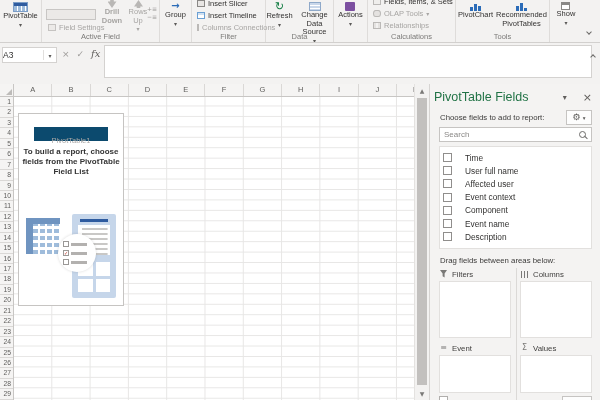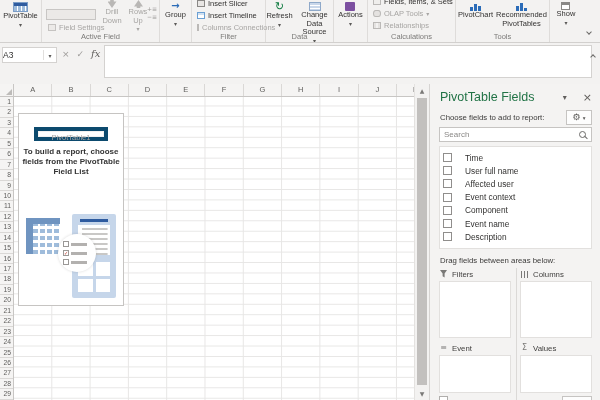--- a/index.html
+++ b/index.html
@@ -51,21 +51,21 @@
   .ic-fis { width:8px; height:7px; border:1px solid #bbb9b7; background:#efeeec; }
   .ic-fieldset { width:8px; height:7px; border:1px solid #c5c3c1; background:#eceae8; }
   .ic-mini-exp { font-size:6px; line-height:5px; color:#9b9997; }
   .chev { display:inline-block; width:4px; height:4px; border-right:1px solid #6b6a68; border-bottom:1px solid #6b6a68; }
   .chev.down { transform:rotate(45deg); }
   .chev.up { transform:rotate(-135deg); }
   
   .g-activefield { width:118px; }
   .af-input { position:absolute; left:4px; top:9px; width:50px; height:11px; background:#ebe9e7; border:1px solid #c8c6c4; }
   .af-settings { position:absolute; left:1px; top:22px; }
-  .af-dd { position:absolute; left:57px; top:0; width:26px; }
+  .af-dd { position:absolute; left:57px; top:0; width:26px;font-weight:bold; }
   .af-du { position:absolute; left:84px; top:0; width:24px; }
   .af-exp { position:absolute; right:2px; top:6px; display:flex; flex-direction:column; gap:3px; align-items:center; }
   .g-filter { width:74px; padding-top:1px; }
   .g-filter .smallbtn { margin-bottom:1px; }
   .g-calc { width:88px; padding-top:0; }
   .g-calc .smallbtn { margin-bottom:1px; }
   .g-data { width:68px; }
   .g-tools { width:94px; }
   .row-of-bigbtns { display:flex; justify-content:center; gap:4px; padding-top:2px; }
   .center-big { display:flex; justify-content:center; padding-top:2px; }
@@ -98,21 +98,21 @@
       linear-gradient(0deg, #e7e6e5 1px, transparent 1px);
     background-size: 38.3px 100%, 100% calc(303px / 29);
     background-position:-1px 0, 0 -1px;
   }
   
   .ph {
     position:absolute; left:18px; top:29px; width:106px; height:193px;
     background:#fff; border:1px solid #c6c4c2; text-align:center;
   }
   .ph-namebox {
-    margin:13px auto 0; width:74px; height:14px; border:4px solid #0c4a6e; background:#fff;
+    margin:13px auto 0; width:74px; height:14px; border:7px solid #0c4a6e; background:#fff;
     box-shadow:inset 0 0 0 1px #f2f1f0; font-size:7.5px; color:#a9a7a5; line-height:13px;
   }
   .ph-text { margin-top:6px; font-size:8px; font-weight:600; color:#343434; line-height:10px; padding:0 3px; }
   .ph-art { position:absolute; left:0; right:0; top:100px; height:86px; }
   .ph-table {
     position:absolute; left:7px; top:4px; width:34px; height:36px; background:#fff;
     background-image:
       repeating-linear-gradient(0deg, transparent 0 4px, #fff 4px 7px),
       repeating-linear-gradient(90deg, #9fbcdb 0 5px, #fff 5px 7px);
   }
@@ -131,21 +131,21 @@
   .ph-grid { position:absolute; left:6px; right:6px; bottom:6px; height:30px;
     display:grid; grid-template-columns:1fr 1fr; grid-template-rows:1fr 1fr; gap:3px; }
   .ph-grid i { background:#fff; }
   
   .vscroll { position:absolute; top:84px; left:414px; width:15px; bottom:0; background:#f3f2f1; border-left:1px solid #e4e2e0; }
   .vs-up, .vs-down { position:absolute; left:0; right:0; height:13px; font-size:6px; color:#7a7977; text-align:center; line-height:13px; }
   .vs-up { top:0; } .vs-down { bottom:0; }
   .vs-thumb { position:absolute; left:2px; right:2px; top:14px; bottom:15px; background:#c2c0be; }
   
   .pane { position:absolute; top:84px; left:429px; width:171px; bottom:0; background:#f4f3f2; border-left:1px solid #d6d4d2; }
-  .pane-title-row { position:absolute; left:10px; right:8px; top:6px; display:flex; align-items:center; }
+  .pane-title-row { position:absolute; left:4px; right:8px; top:6px; display:flex; align-items:center; }
   .pane-title { font-size:12.5px; color:#217346; flex:1; }
   .pane-menu { font-size:8px; color:#605e5c; margin-right:16px; }
   .pane-close { font-size:11px; color:#605e5c; }
   .pane-sub-row { position:absolute; left:10px; right:8px; top:26px; display:flex; align-items:center; justify-content:space-between; }
   .pane-sub { font-size:7.8px; color:#3b3a39; }
   .gear-btn { width:26px; height:15px; background:#fdfdfd; border:1px solid #c6c4c2; display:flex; align-items:center; justify-content:center; gap:2px; }
   .gear-btn .g { font-size:9px; color:#5b5a58; line-height:9px; }
   .gear-btn .c { font-size:5.5px; color:#5b5a58; }
   .search-box { position:absolute; left:9px; right:8px; top:43px; height:15px; background:#fff; border:1px solid #c6c4c2; display:flex; align-items:center; }
   .search-input { flex:1; border:0; outline:0; font-size:8px; color:#3b3a39; padding-left:4px; background:transparent; }

